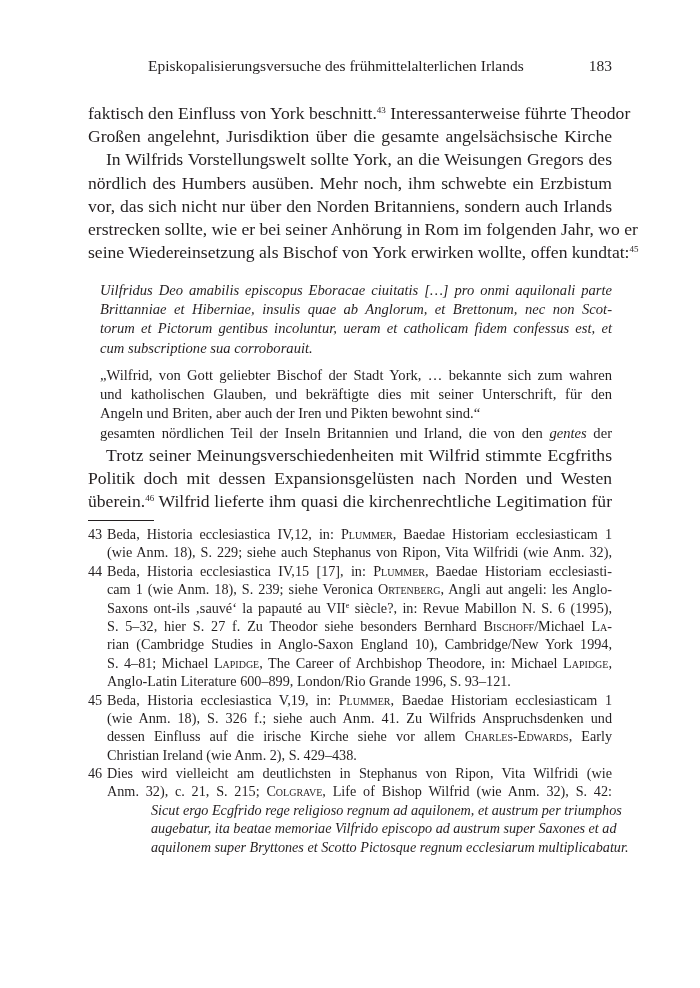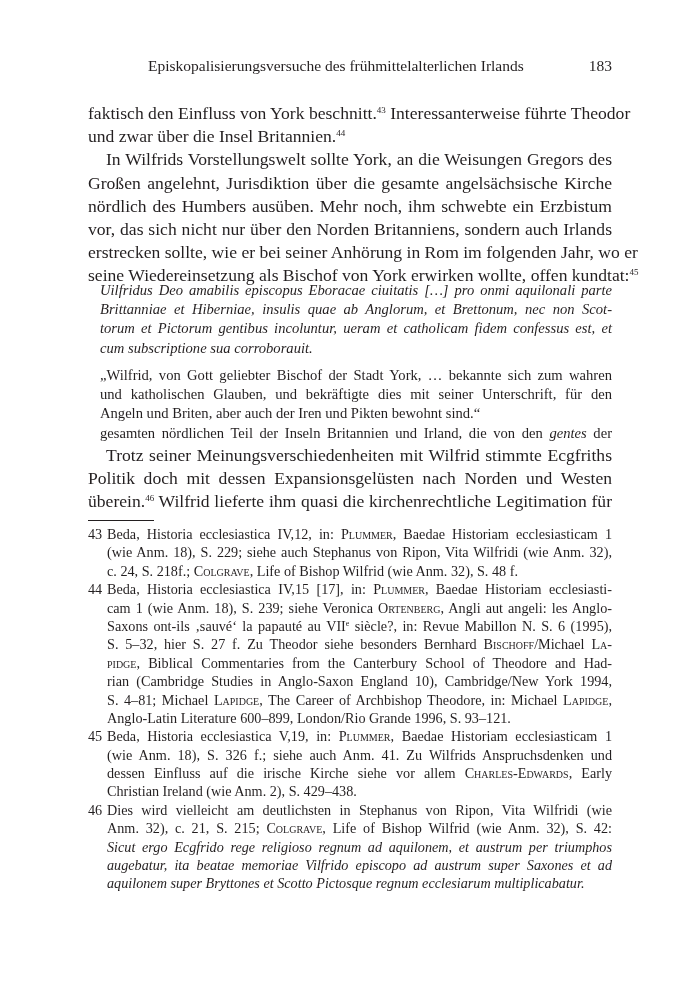--- a/index.html
+++ b/index.html
@@ -19,38 +19,37 @@
   .q-latin { top: 281px; font-style: italic; }
   .q-german { top: 366px; }
   .q-german em { font-style: italic; }
   .body-2 { top: 432px; }
   .rule { position: absolute; left: 88px; top: 520px; width: 66px; border-top: 1px solid #231f20; }
   .footnotes { position: absolute; left: 88px; width: 524px; top: 525px; font-size: 14.2px; line-height: 18.4px; }
   .fn-item { position: relative; padding-left: 19px; }
   .fn-num { position: absolute; left: 0; top: 0; }
   .fn-item .line { height: 18.4px; }
   .sc { font-variant: small-caps; }
-  .it { font-style: italic; }
+  .it { font-style: italic; margin-left: 44px; }
   sup.up { font-size: 8px; vertical-align: 5px; line-height: 0; }
 </style>
 </head>
 <body>
 
 <div class="page">
 
   <div class="header">
     <span class="running-title">Episkopalisierungsversuche des frühmittelalterlichen Irlands</span>
     <span class="page-number">183</span>
   </div>
 
   <div class="body-text">
     <span class="line"><span>faktisch den Einfluss von York beschnitt.</span><sup class="fn">43</sup><span> Interessanterweise führte Theodor</span></span>
-    <span class="line last"><span>und zwar über die Insel Britannien.</span><sup class="fn">44</sup></span>
+    <span class="line">Großen angelehnt, Jurisdiktion über die gesamte angelsächsische Kirche</span>
     <span class="line indent">In Wilfrids Vorstellungswelt sollte York, an die Weisungen Gregors des</span>
-    <span class="line">Großen angelehnt, Jurisdiktion über die gesamte angelsächsische Kirche</span>
     <span class="line">nördlich des Humbers ausüben. Mehr noch, ihm schwebte ein Erzbistum</span>
     <span class="line">vor, das sich nicht nur über den Norden Britanniens, sondern auch Irlands</span>
     <span class="line">erstrecken sollte, wie er bei seiner Anhörung in Rom im folgenden Jahr, wo er</span>
     <span class="line"><span>seine Wiedereinsetzung als Bischof von York erwirken wollte, offen kundtat:</span><sup class="fn">45</sup></span>
   </div>
 
   <div class="quote q-latin">
     <span class="line">Uilfridus Deo amabilis episcopus Eboracae ciuitatis […] pro onmi aquilonali parte</span>
     <span class="line">Brittanniae et Hiberniae, insulis quae ab Anglorum, et Brettonum, nec non Scot-</span>
     <span class="line">torum et Pictorum gentibus incoluntur, ueram et catholicam fidem confessus est, et</span>
@@ -71,30 +70,28 @@
   </div>
 
   <div class="rule"></div>
 
   <div class="footnotes">
 
     <div class="fn-item">
       <span class="fn-num">43</span>
       <span class="line"><span>Beda, Historia ecclesiastica IV,12, in: </span><span class="sc">Plummer</span><span>, Baedae Historiam ecclesiasticam 1</span></span>
       <span class="line">(wie Anm. 18), S. 229; siehe auch Stephanus von Ripon, Vita Wilfridi (wie Anm. 32),</span>
-      <span class="line last"><span>c. 24, S. 218f.; </span><span class="sc">Colgrave</span><span>, Life of Bishop Wilfrid (wie Anm. 32), S. 48 f.</span></span>
     </div>
 
     <div class="fn-item">
       <span class="fn-num">44</span>
       <span class="line"><span>Beda, Historia ecclesiastica IV,15 [17], in: </span><span class="sc">Plummer</span><span>, Baedae Historiam ecclesiasti-</span></span>
       <span class="line"><span>cam 1 (wie Anm. 18), S. 239; siehe Veronica </span><span class="sc">Ortenberg</span><span>, Angli aut angeli: les Anglo-</span></span>
       <span class="line"><span>Saxons ont-ils ‚sauvé‘ la papauté au VII</span><sup class="up">e</sup><span> siècle?, in: Revue Mabillon N. S. 6 (1995),</span></span>
       <span class="line"><span>S. 5–32, hier S. 27 f. Zu Theodor siehe besonders Bernhard </span><span class="sc">Bischoff</span><span>/Michael </span><span class="sc">La-</span></span>
-      <span class="line"><span class="sc">pidge</span><span>, Biblical Commentaries from the Canterbury School of Theodore and Had-</span></span>
       <span class="line">rian (Cambridge Studies in Anglo-Saxon England 10), Cambridge/New York 1994,</span>
       <span class="line"><span>S. 4–81; Michael </span><span class="sc">Lapidge</span><span>, The Career of Archbishop Theodore, in: Michael </span><span class="sc">Lapidge</span><span>,</span></span>
       <span class="line last">Anglo-Latin Literature 600–899, London/Rio Grande 1996, S. 93–121.</span>
     </div>
 
     <div class="fn-item">
       <span class="fn-num">45</span>
       <span class="line"><span>Beda, Historia ecclesiastica V,19, in: </span><span class="sc">Plummer</span><span>, Baedae Historiam ecclesiasticam 1</span></span>
       <span class="line">(wie Anm. 18), S. 326 f.; siehe auch Anm. 41. Zu Wilfrids Anspruchsdenken und</span>
       <span class="line"><span>dessen Einfluss auf die irische Kirche siehe vor allem </span><span class="sc">Charles-Edwards</span><span>, Early</span></span>

